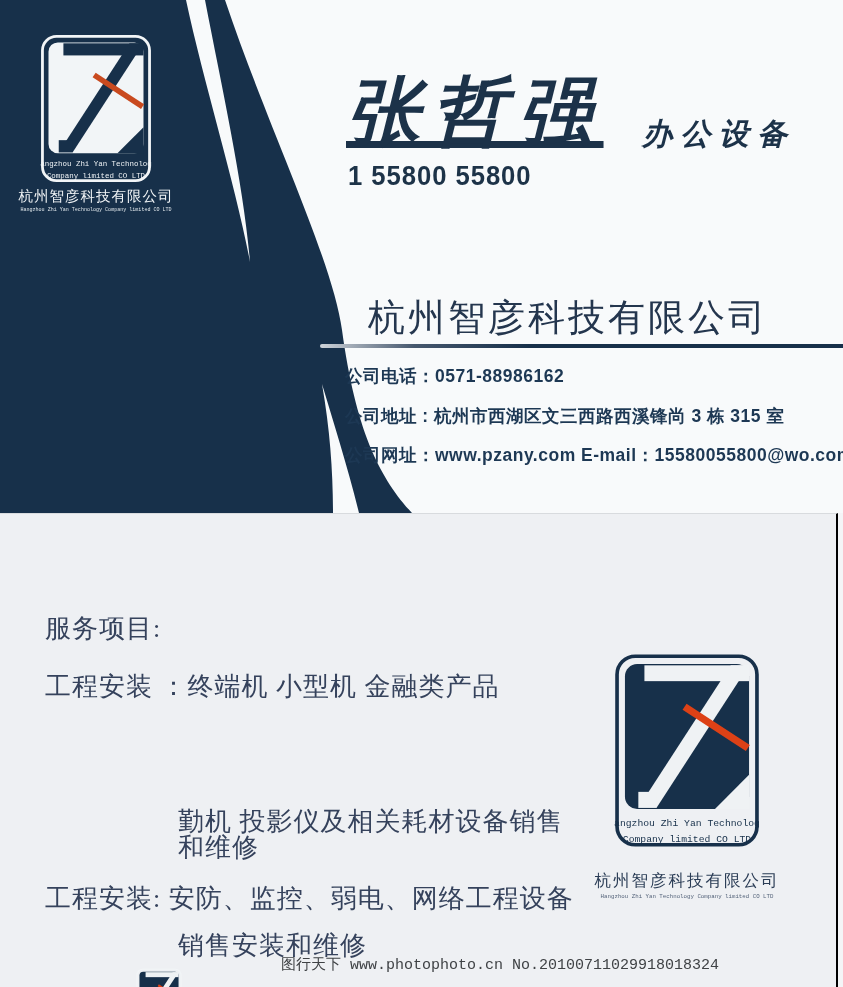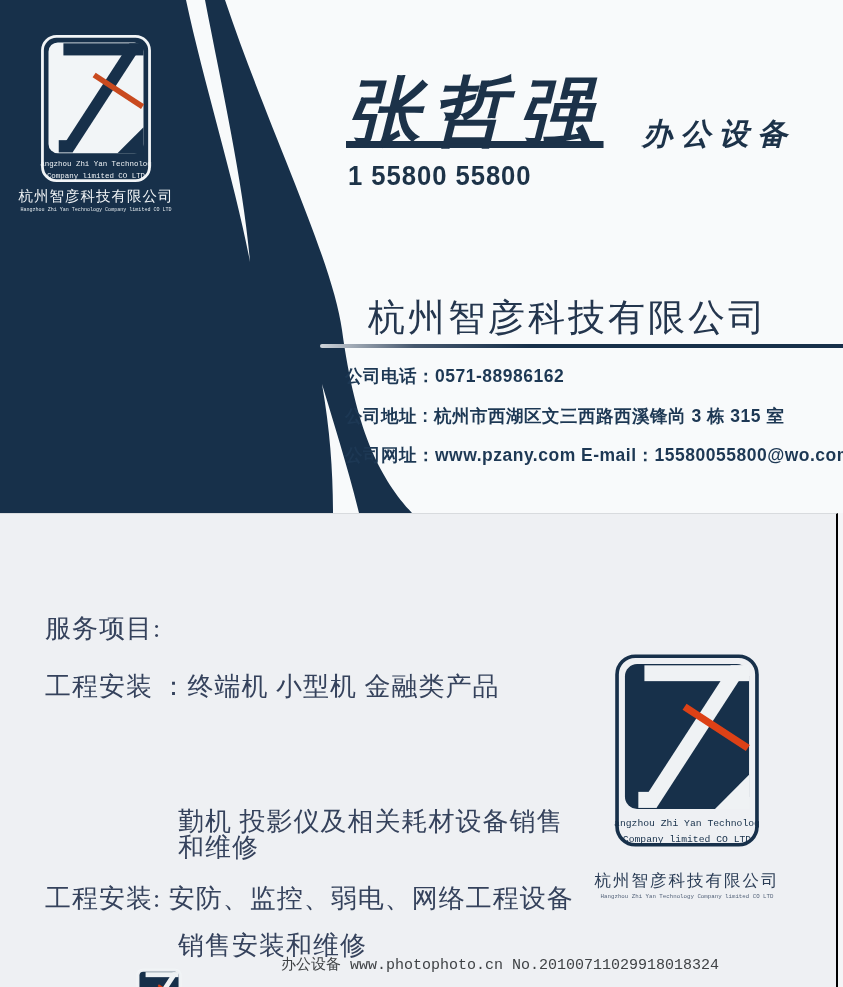--- a/index.html
+++ b/index.html
@@ -134,14 +134,14 @@
     <svg width="46" height="62" viewBox="0 0 120 160">
       <rect class="lg-frame" x="2.5" y="2.5" width="115" height="155" rx="15"></rect>
       <rect class="lg-inner" x="9" y="9" width="102" height="119" rx="10"></rect>
       <rect class="lg-z" x="25" y="10" width="86" height="13"></rect>
       <polygon class="lg-z" points="96,10 111,10 35,127 20,127"></polygon>
       <rect class="lg-z" x="20" y="114" width="15" height="13"></rect>
       <line class="lg-line" x1="58" y1="44" x2="110" y2="78" stroke-width="6"></line>
     </svg>
   </div>
 
-  <div class="watermark">办公设备 www.photophoto.cn  No.20100711029918018324</div>
+  <div class="watermark">图行天下 www.photophoto.cn  No.20100711029918018324</div>
 </div>
 
 </body></html>

